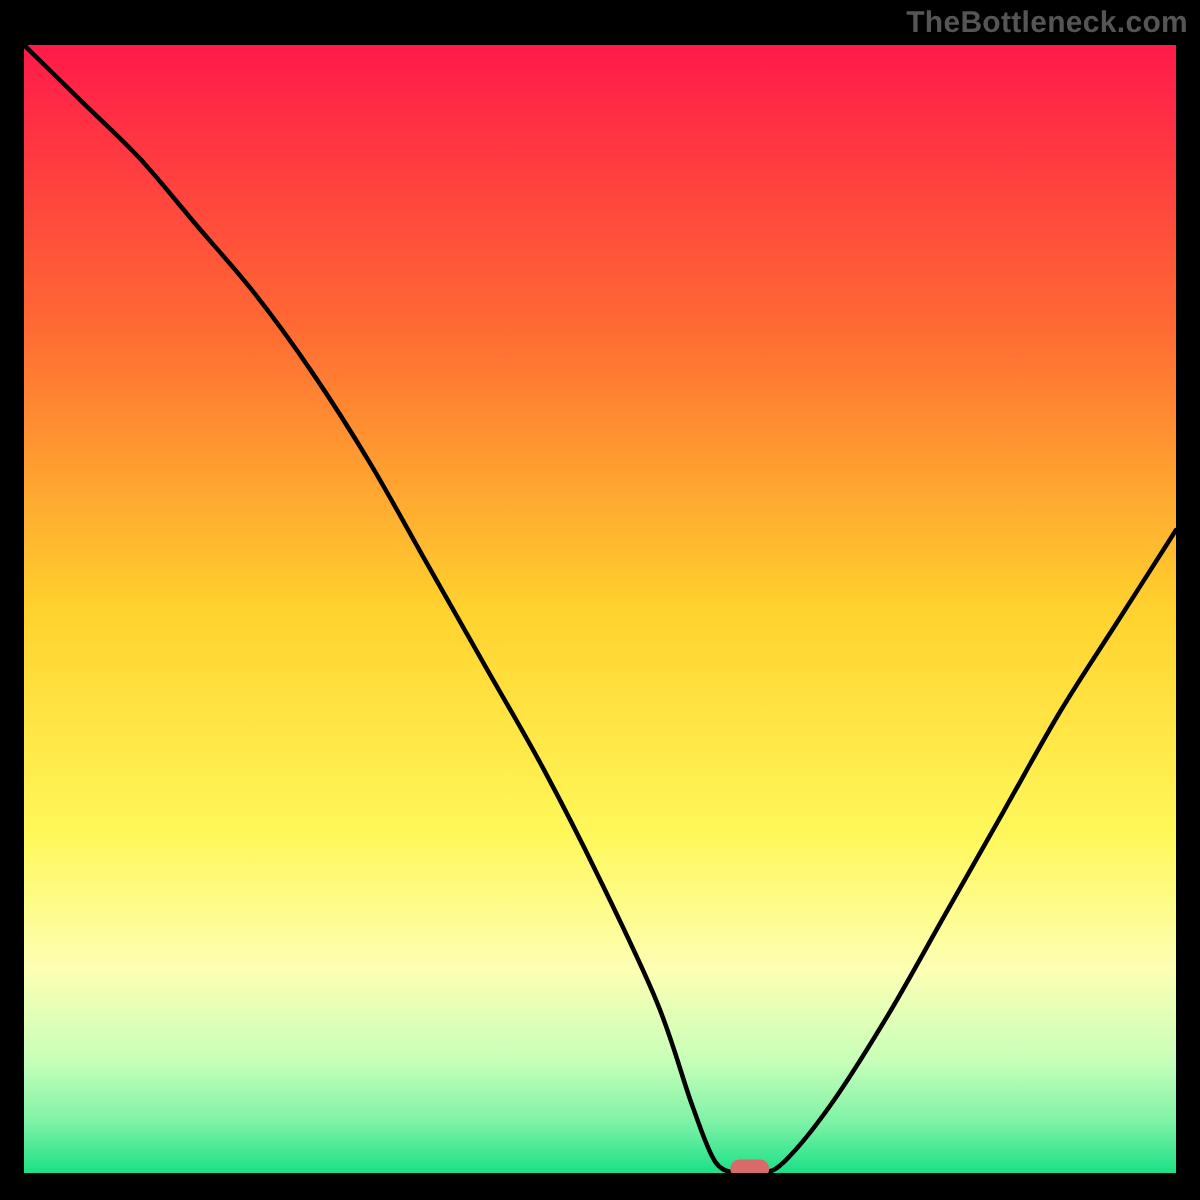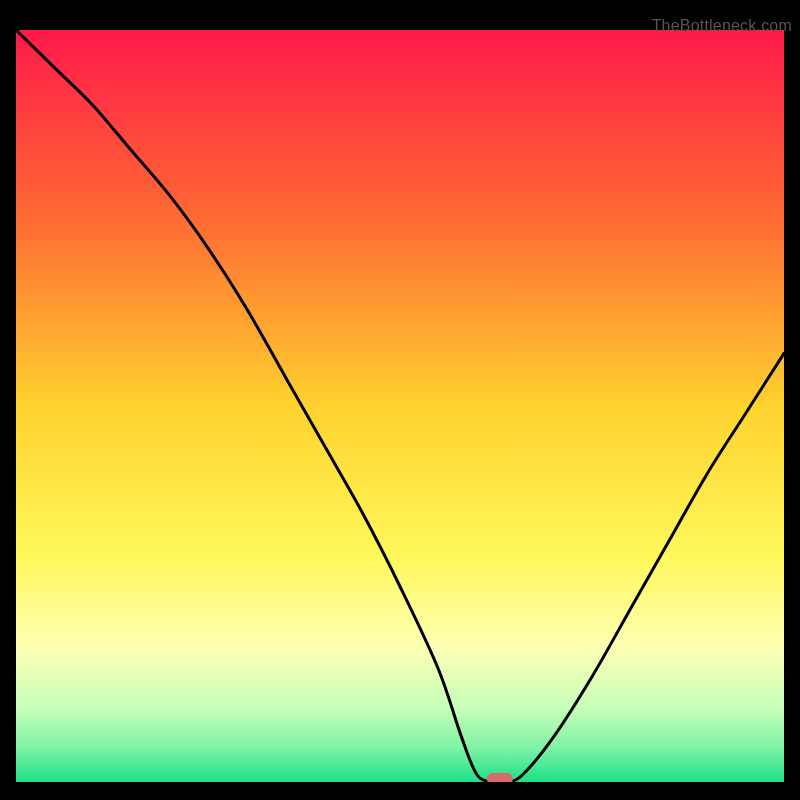--- a/index.html
+++ b/index.html
@@ -15,25 +15,24 @@
     position: relative;
     width: 800px;
     height: 800px;
     background: #000;
   }
   .watermark {
     position: absolute;
     top: 4px;
     right: 8px;
     color: #555;
-    font-size: 16px;
-    font-weight: 400;
+    font-size: 20px;
+    font-weight: 700;
     letter-spacing: 0.2px;
     z-index: 10;
-    margin-top: 13px;
   }
   .plot-area {
     position: absolute;
     left: 16px;
     top: 30px;
     width: 768px;
     height: 752px;
   }
   .plot-area svg {
     display: block;

